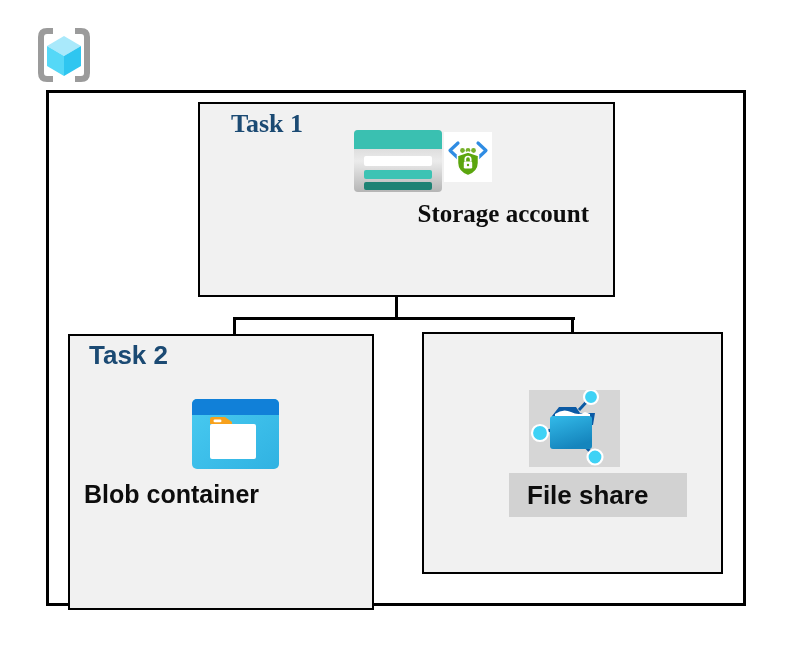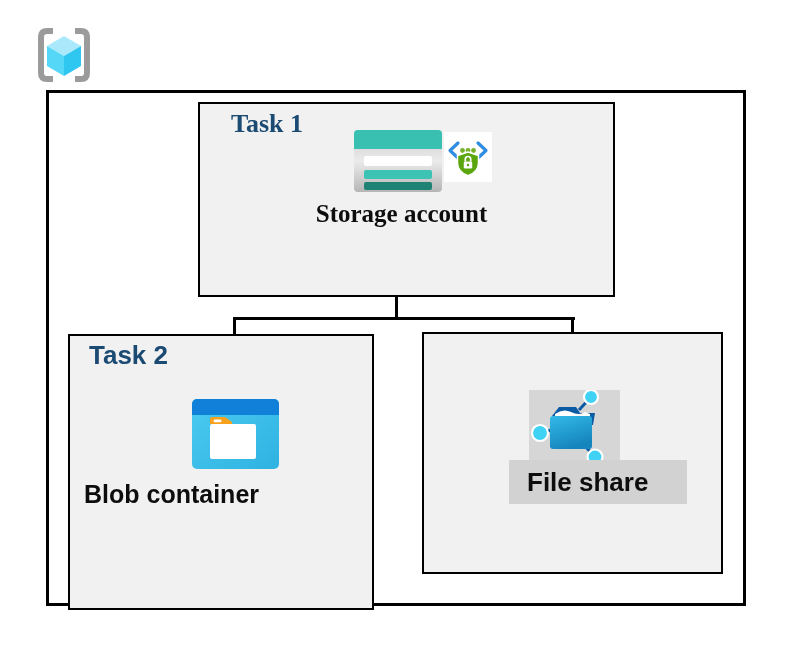--- a/index.html
+++ b/index.html
@@ -19,29 +19,29 @@
   #task1{left:198px;top:102px;width:417px;height:195px;font-family:Liberation Serif, serif;}
   #task2{left:68px;top:334px;width:306px;height:276px;}
   #task3{left:422px;top:332px;width:301px;height:242px;}
 
   .heading{position:absolute;font-weight:bold;font-size:26px;color:#1b4a73;white-space:nowrap;}
   #task1 .heading{left:31px;top:5px;}
   #task2 .heading{left:19px;top:4px;}
   #task3 .heading{left:5px;top:9px;}
 
   .node-label{position:absolute;font-weight:bold;font-size:25px;color:#0d0d0d;white-space:nowrap;}
-  #storage-label{left:14px;right:24px;top:96px;text-align:center;}
+  #storage-label{left:14px;right:24px;top:96px;text-align:right;}
   #blob-label{left:14px;right:0;top:144px;text-align:left;}
 
   #storage-icon{position:absolute;left:154px;top:26px;width:88px;height:62px;}
   #sas-icon{position:absolute;left:244px;top:28px;width:48px;height:50px;}
   #blob-icon{position:absolute;left:122px;top:63px;width:87px;height:70px;}
 
   #fileshare-tile{position:absolute;left:105px;top:56px;width:91px;height:77px;background:#d6d6d6;}
-  #fileshare-labelbox{position:absolute;left:85px;top:126px;width:178px;height:44px;background:#d2d2d2;}
+  #fileshare-labelbox{position:absolute;left:85px;top:139px;width:178px;height:44px;background:#d2d2d2;}
   #fileshare-labelbox .node-label{position:static;display:block;line-height:44px;padding-left:18px;font-size:26px;}
 
   
   .line{position:absolute;background:#000;}
   #conn-v1{left:395px;top:263px;width:3px;height:57px;}
   #conn-h {left:233px;top:317px;width:342px;height:3px;}
   #conn-v2{left:233px;top:317px;width:3px;height:74px;}
   #conn-v3{left:571px;top:317px;width:3px;height:74px;}
 </style>
 </head>

